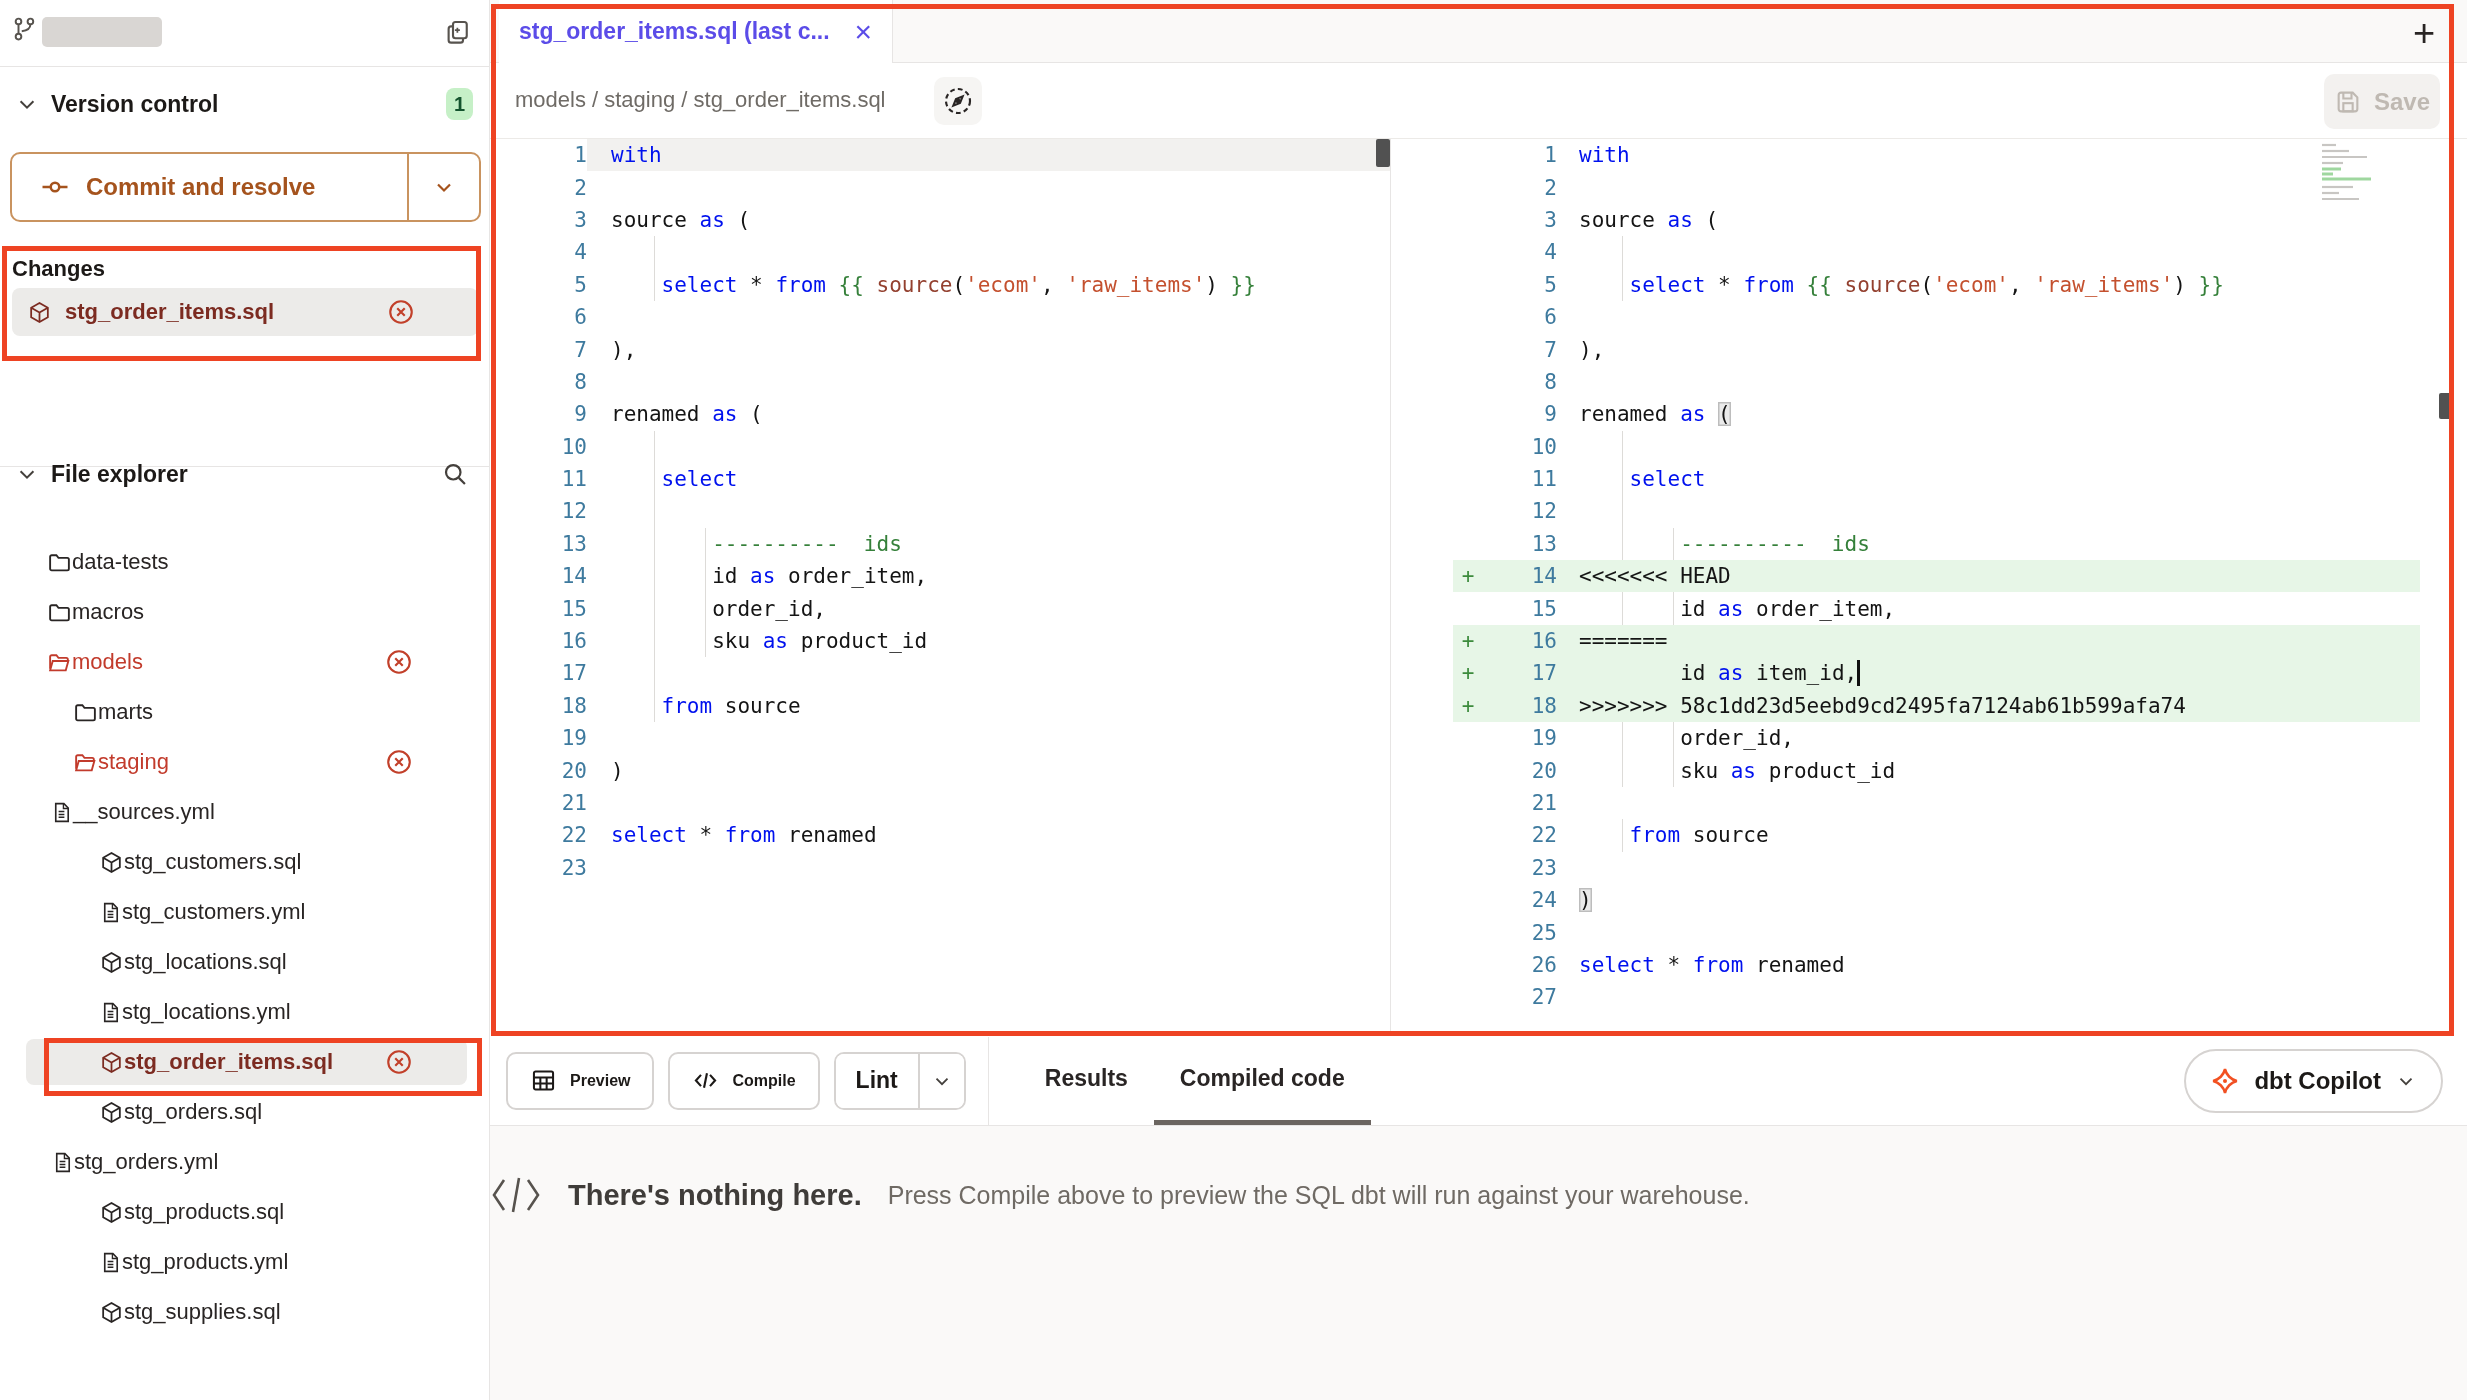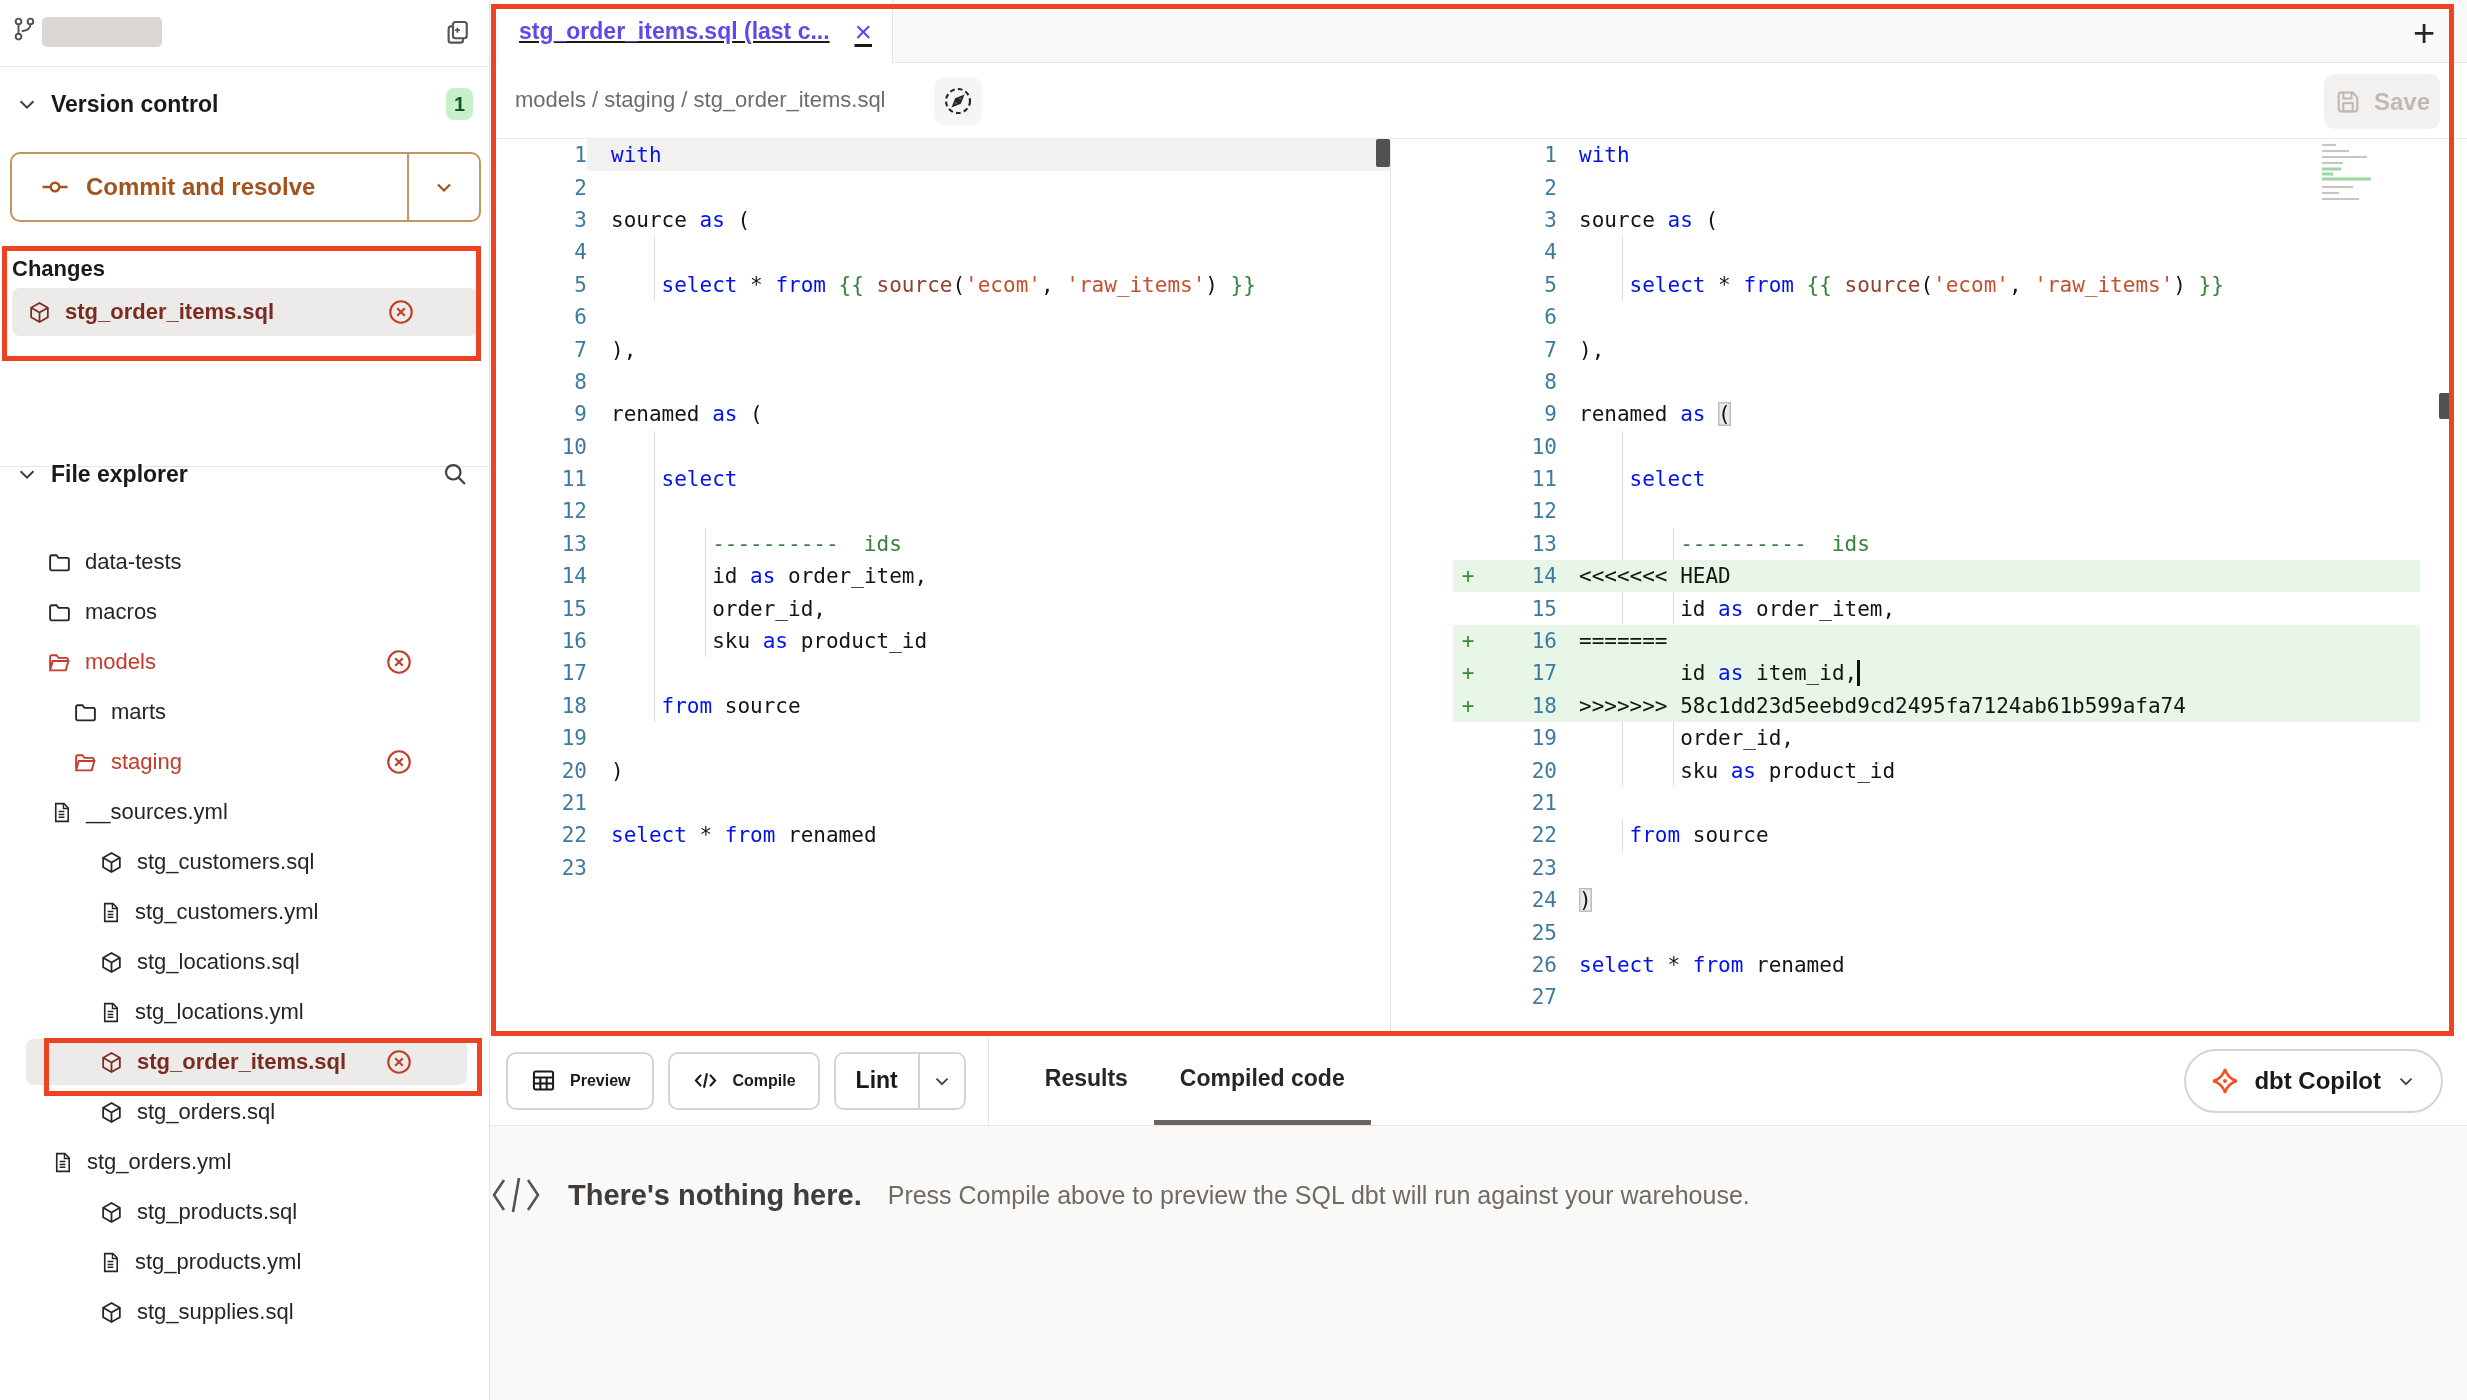--- a/index.html
+++ b/index.html
@@ -27,33 +27,33 @@
   .changes-label { position:absolute; left:12px; top:256px; font-size:22px; font-weight:700; color:#1c1917; }
   #changes-list { position:absolute; left:12px; top:288px; width:466px; }
   .change-row { position:relative; height:48px; background:#ecebe9; border-radius:8px; display:flex; align-items:center; gap:13px; padding-left:15px; color:#7c2b21; cursor:pointer; }
   .change-row .lbl { font-size:22px; font-weight:600; }
 
   .fe-divider { position:absolute; left:0; top:466px; width:100%; height:1px; background:#e7e5e4; }
   .fe-head { top:452px; }
   .fe-search { margin-left:auto; background:none; border:none; color:#44403c; cursor:pointer; width:32px; height:32px; }
 
   #file-tree { position:absolute; left:0; top:537px; width:100%; }
-  .tree-row { position:relative; height:50px; display:flex; align-items:center; gap:13px; font-size:22px; color:#292524; cursor:pointer; }
+  .tree-row { position:relative; height:50px; display:flex; align-items:center; font-size:22px; color:#292524; cursor:pointer; }
   .tree-row .ticon { flex:0 0 auto; color:#292524; }
   .tree-row.mod, .tree-row.mod .ticon { color:#c23b2c; }
   .tree-row.conflict, .tree-row.conflict .ticon { color:#7c2b21; font-weight:600; }
   .tree-row .selbg { position:absolute; left:26px; right:22px; top:2px; bottom:2px; background:#ecebe9; border-radius:8px; z-index:0; }
   .tree-row > * { z-index:1; }
   .xcircle { position:absolute; left:384px; top:50%; transform:translateY(-50%); width:30px; height:30px; background:none; border:none; color:#c2402a; cursor:pointer; }
   .change-row .xcircle { left:374px; }
 
   
   .main { position:absolute; left:490px; top:0; width:1977px; height:1400px; }
   .tabbar { position:absolute; left:0; top:0; width:100%; height:63px; background:#faf9f8; border-bottom:1px solid #e7e5e4; }
-  .tab { position:absolute; left:9px; top:0; width:394px; height:63px; background:#fff; border-right:1px solid #e7e5e4; display:flex; align-items:center; padding:0 20px; gap:14px; cursor:pointer;text-decoration:underline; }
+  .tab { position:absolute; left:9px; top:0; width:394px; height:63px; background:#fff; border-right:1px solid #e7e5e4; display:flex; align-items:center; padding:0 20px; gap:14px; cursor:pointer; }
   .tab-title { color:#5b4ce8; font-size:23px; font-weight:600; white-space:nowrap; overflow:hidden; }
   .tab-close { background:none; border:none; color:#5b4ce8; font-size:30px; line-height:1; cursor:pointer; margin-left:auto; }
   .newtab { position:absolute; right:22px; top:12px; width:42px; height:42px; background:none; border:none; color:#292524; font-size:38px; font-weight:300; line-height:1; cursor:pointer; }
 
   .pathbar { position:absolute; left:0; top:63px; width:100%; height:76px; background:#fff; border-bottom:1px solid #eceae7; }
   .breadcrumb { position:absolute; left:25px; top:24px; font-size:22px; color:#6f6b66; cursor:pointer; }
   .compass-btn { position:absolute; left:444px; top:14px; width:48px; height:48px; border:none; border-radius:10px; background:#f6f5f3; color:#292524; cursor:pointer; display:flex; align-items:center; justify-content:center; }
   .save-btn { position:absolute; right:27px; top:11px; width:116px; height:55px; border:none; border-radius:10px; background:#f3f1ef; color:#bfb9b2; font-size:24px; font-weight:600; font-family:inherit; display:flex; align-items:center; justify-content:center; gap:12px; }
 
   

